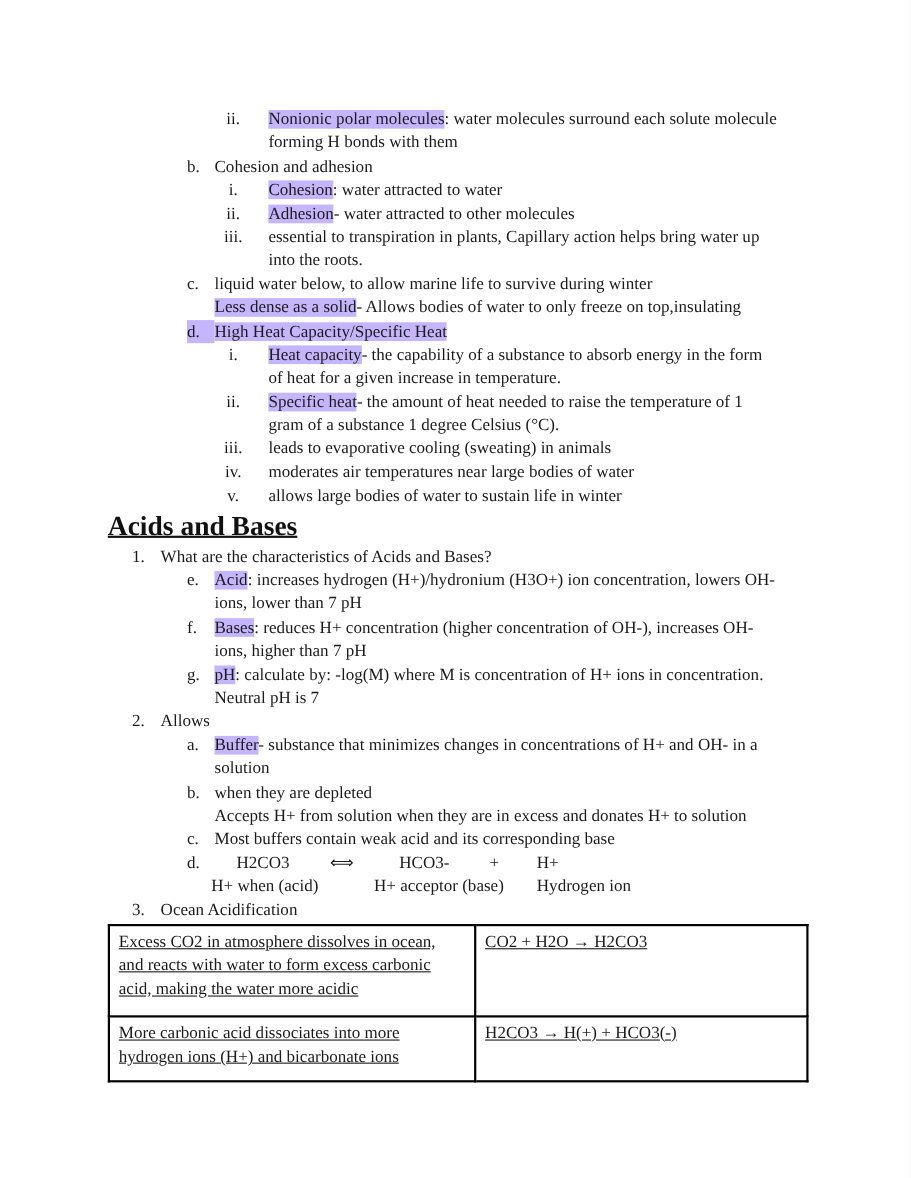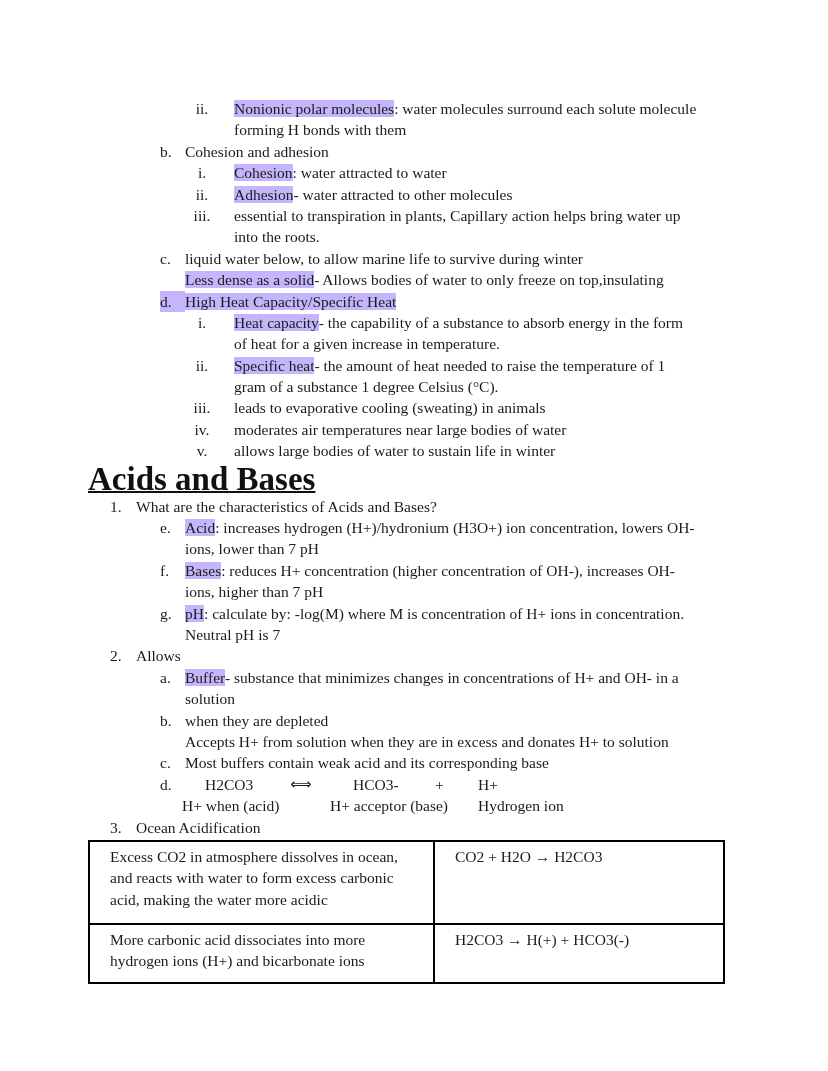--- a/index.html
+++ b/index.html
@@ -1,39 +1,39 @@
 <!DOCTYPE html>
 <html><head>
 <meta charset="utf-8">
 <style>
   html,body{margin:0;padding:0;background:#e8e8e8;}
   .page{
     position:relative;width:828px;height:1071px;background:#ffffff;
     font-family:"Liberation Serif","DejaVu Serif",serif;
     font-size:15.5px;line-height:21.4px;color:#1b1b1b;overflow:hidden;
   }
-  .content{position:absolute;left:88px;top:98px;width:640px;}
+  .content{position:absolute;left:98px;top:98px;width:640px;}
 
   
   .item{position:relative;}
   .item .marker{position:absolute;top:0;height:21.4px;}
   .item.lv-number .marker{left:22px;}
   .item.lv-number .line{margin-left:48px;}
   .item.lv-letter .marker{left:72px;}
   .item.lv-letter .line{margin-left:97px;}
   .item.lv-roman .marker{left:88px;width:52px;text-align:center;}
   .item.lv-roman .line{margin-left:146px;}
   .line{height:21.4px;white-space:nowrap;}
   .hl{background:#c4b5fd;}
   .marker.hl{padding-right:13px;}
 
   
   h1.sec{
     font-family:"Liberation Serif","DejaVu Serif",serif;
-    font-size:33px;font-weight:bold;line-height:30px;
+    font-size:25px;font-weight:bold;line-height:30px;
     text-decoration:underline;text-decoration-thickness:2px;
     margin:2px 0 2px 0;color:#111;
   }
 
   
   .eq-line,.eq-labels{position:relative;height:21.4px;}
   .eq-line span,.eq-labels span{position:absolute;top:0;white-space:nowrap;}
   .eq-marker{left:72px;}
   .eq-a{left:117px;}
   .eq-arrow{left:202px;font-family:"DejaVu Sans","Liberation Serif",sans-serif;font-size:15px;}
@@ -42,21 +42,21 @@
   .eq-c{left:390px;}
   .eq-l1{left:94px;}
   .eq-l2{left:242px;}
   .eq-l3{left:390px;}
 
   
   table.acid{
     border-collapse:collapse;table-layout:fixed;width:637px;margin-top:2px;
   }
   table.acid td{
-    border:2px solid #000;vertical-align:top;padding:4px 8px 2px 20px;
+    border:2px solid #000;vertical-align:top;padding:4px 8px 2px 8px;text-decoration:underline;
   }
   td.c1{width:315px;}
   tr.r1 td{height:75px;}
   tr.r2 td{height:51px;}
   .cell-line{height:21.4px;white-space:nowrap;}
 </style>
 </head>
 <body>
 
 <div class="page">

